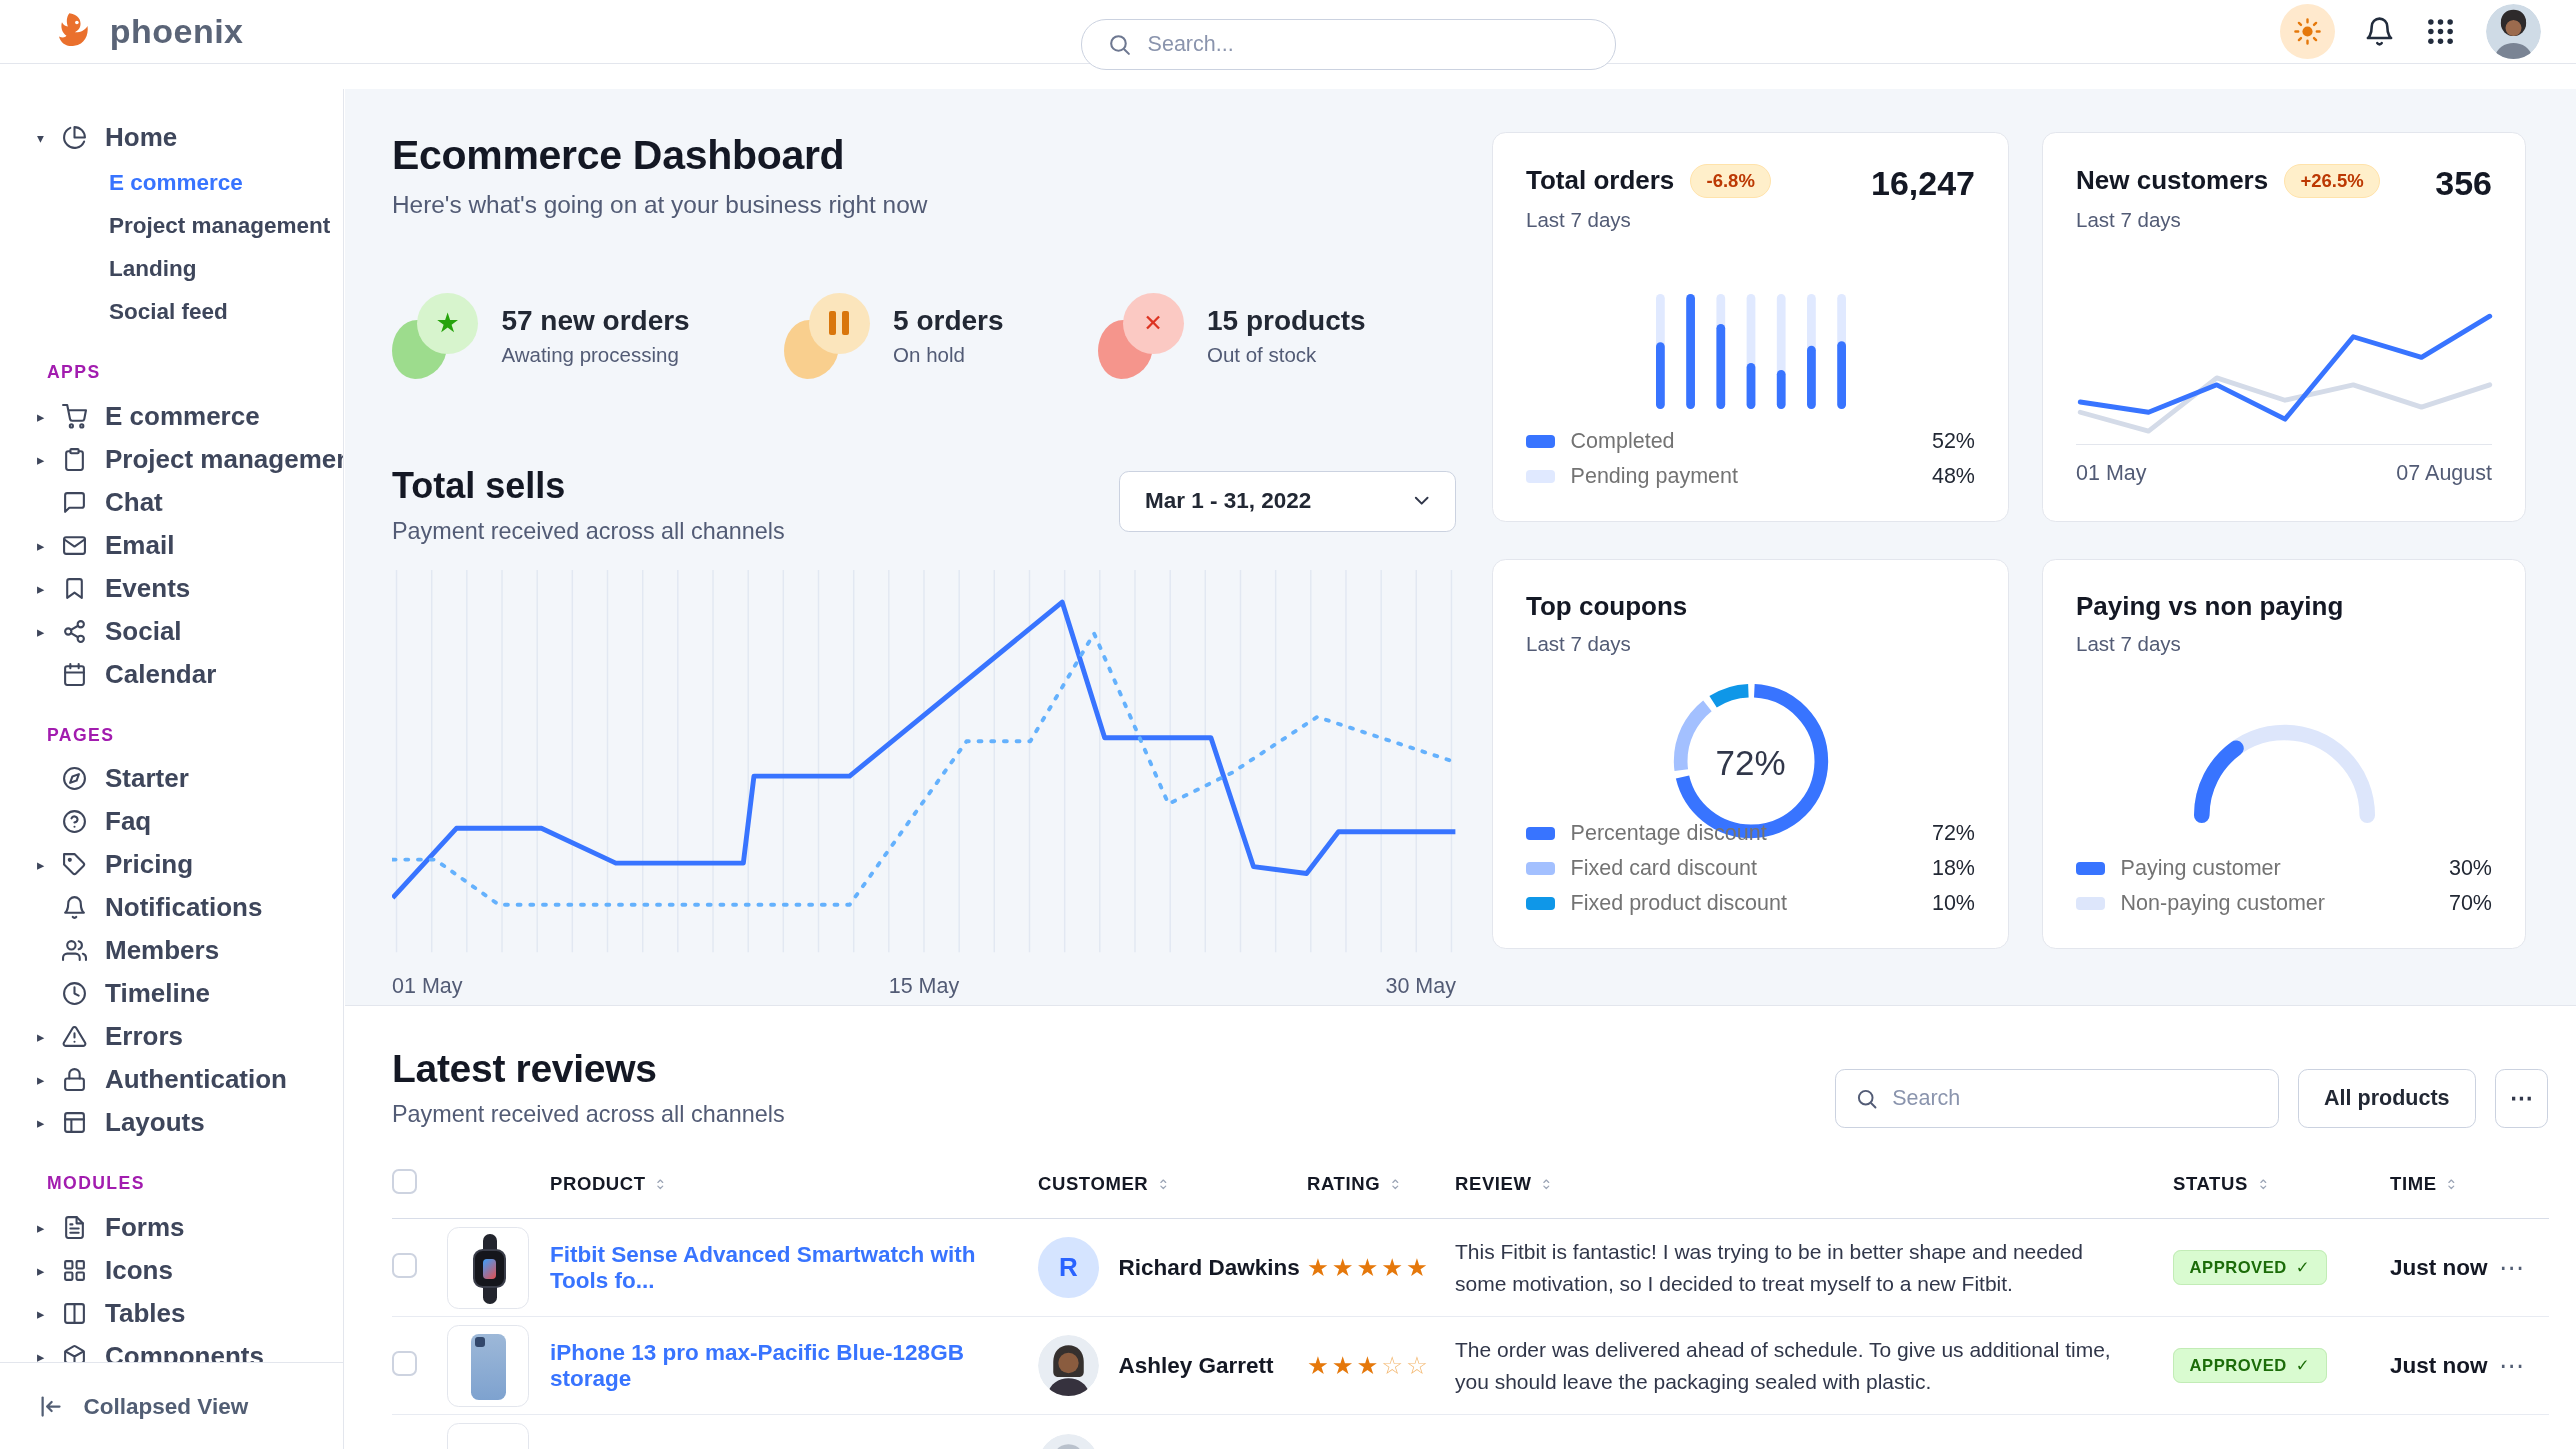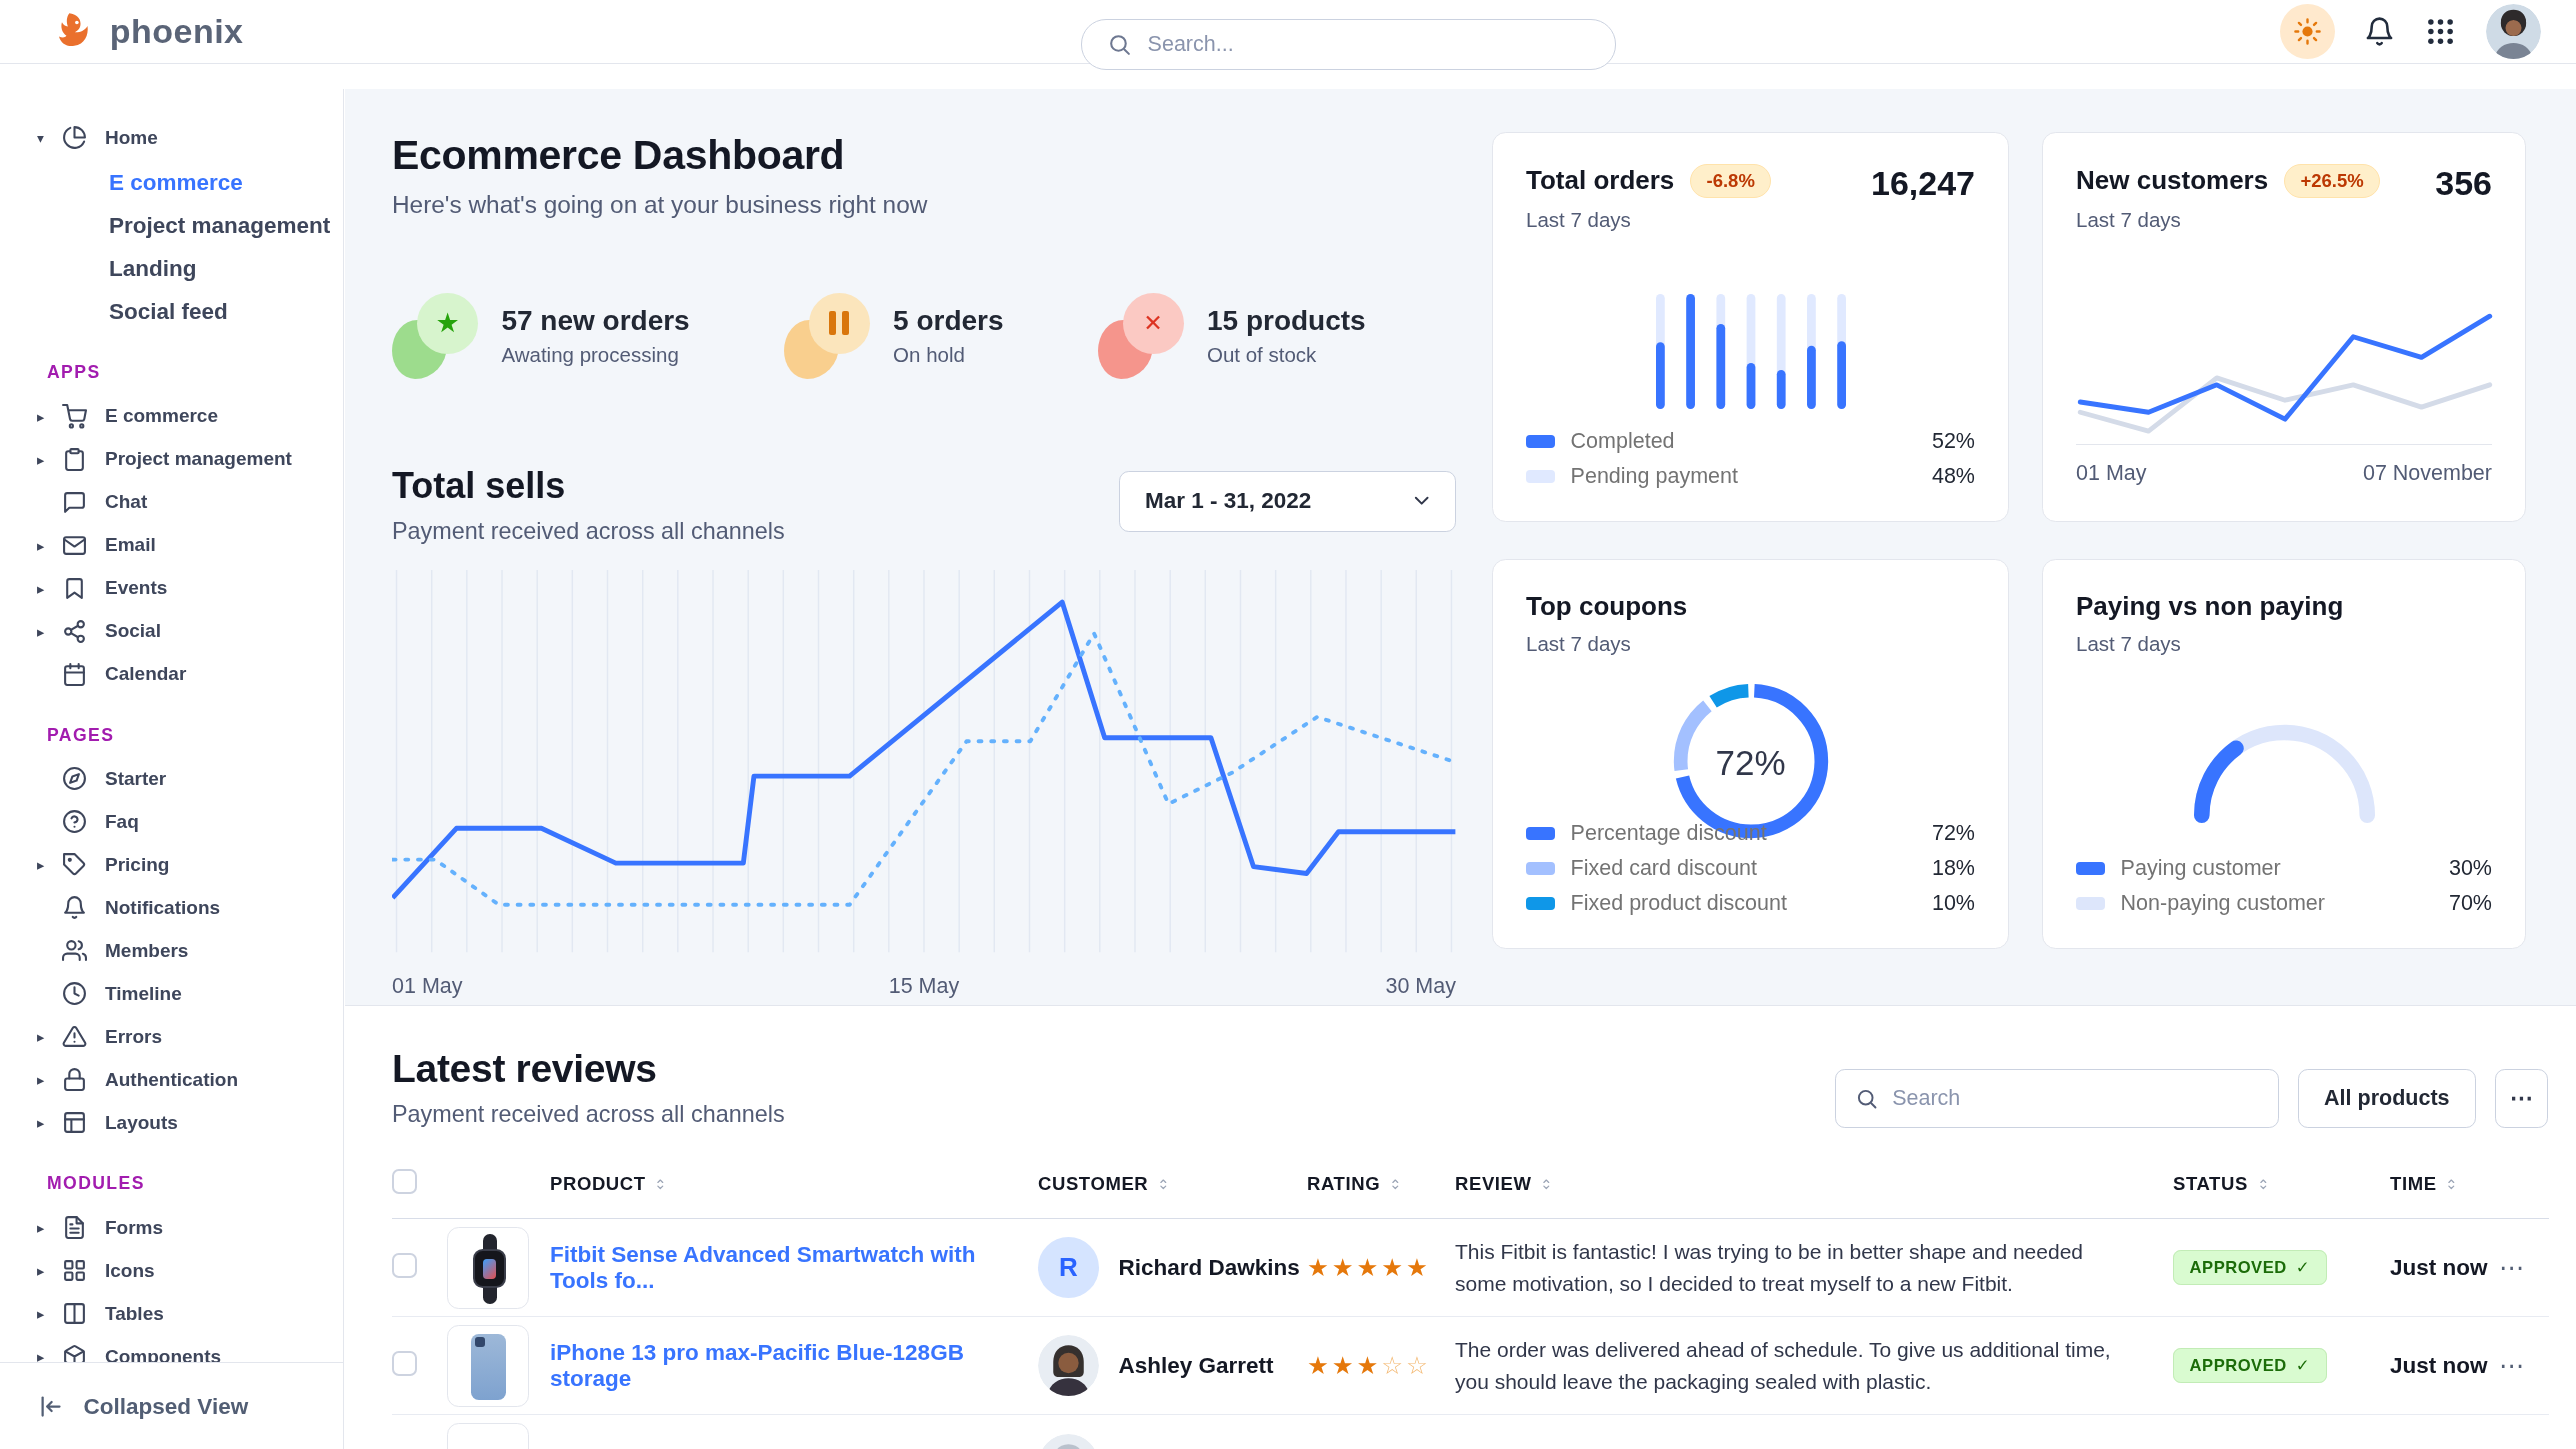--- a/index.html
+++ b/index.html
@@ -23,21 +23,21 @@
   .nav-avatar { width:55px; height:55px; border-radius:50%; overflow:hidden; cursor:pointer; }
 
   
   .sidebar { position:absolute; top:89px; left:0; bottom:0; width:344px; background:#fff;
              border-right:1px solid #e3e6ed; display:flex; flex-direction:column; }
   .sidebar-nav { flex:1; padding:27px 9.8px 0 0; overflow:hidden; }
   .nav-item { display:flex; align-items:center; height:43px; cursor:pointer; color:#3e465b; }
   .caret { width:25px; margin-left:37px; font-size:14.6px; color:#3e465b; text-align:left; flex:none; }
   .caret.down { font-size:13.7px; }
   .nav-ic { width:43px; flex:none; display:flex; align-items:center; color:#3e465b; }
-  .nav-label { font-size:19px; font-weight:600; white-space:nowrap; }
+  .nav-label { font-size:26px; font-weight:600; white-space:nowrap; }
   .nav-children { margin:2px 0 5.9px 0; }
   .nav-child { height:43px; display:flex; align-items:center; padding-left:109px; font-size:22.5px; font-weight:600;
                color:#3e465b; cursor:pointer; white-space:nowrap; }
   .nav-child.active { color:#3874ff; }
   .nav-section { margin:29px 0 11.7px 47px; font-size:17.6px; font-weight:700; letter-spacing:1.4px; color:#a21caf; }
   .sidebar-footer { border-top:1px solid #e3e6ed; height:88px; display:flex; align-items:center; gap:19.5px;
                     padding-left:37px; color:#525e74; cursor:pointer; flex:none; }
   .sidebar-footer .nav-label { font-size:22.5px; color:#525e74; }
 
   
@@ -598,21 +598,21 @@
               <div class="card-period">Last 7 days</div>
             </div>
             <span class="card-value">356</span>
           </div>
           <div class="chart-cust-wrap" id="chart-customers"><svg width="418" height="195" viewBox="0 0 428 200">
                 <polyline points="4.0,138.7 74.0,158.1 144.0,103.5 214.0,126.4 284.0,110.6 354.0,133.4 424.0,110.6" fill="none" stroke="#d4dbe8" stroke-width="5" stroke-linejoin="round" stroke-linecap="round"></polyline>
                 <polyline points="4.0,128.2 74.0,138.7 144.0,110.6 214.0,145.8 284.0,61.3 354.0,82.4 424.0,40.2" fill="none" stroke="#3874ff" stroke-width="5" stroke-linejoin="round" stroke-linecap="round"></polyline>
               </svg></div>
           <div class="cust-xlabels">
             <span>01 May</span>
-            <span>07 November</span>
+            <span>07 August</span>
           </div>
         </div>
 
         <div class="card">
           <div class="card-head">
             <div>
               <div class="card-title-row">
                 <span class="card-title">Top coupons</span>
               </div>
               <div class="card-period">Last 7 days</div>

